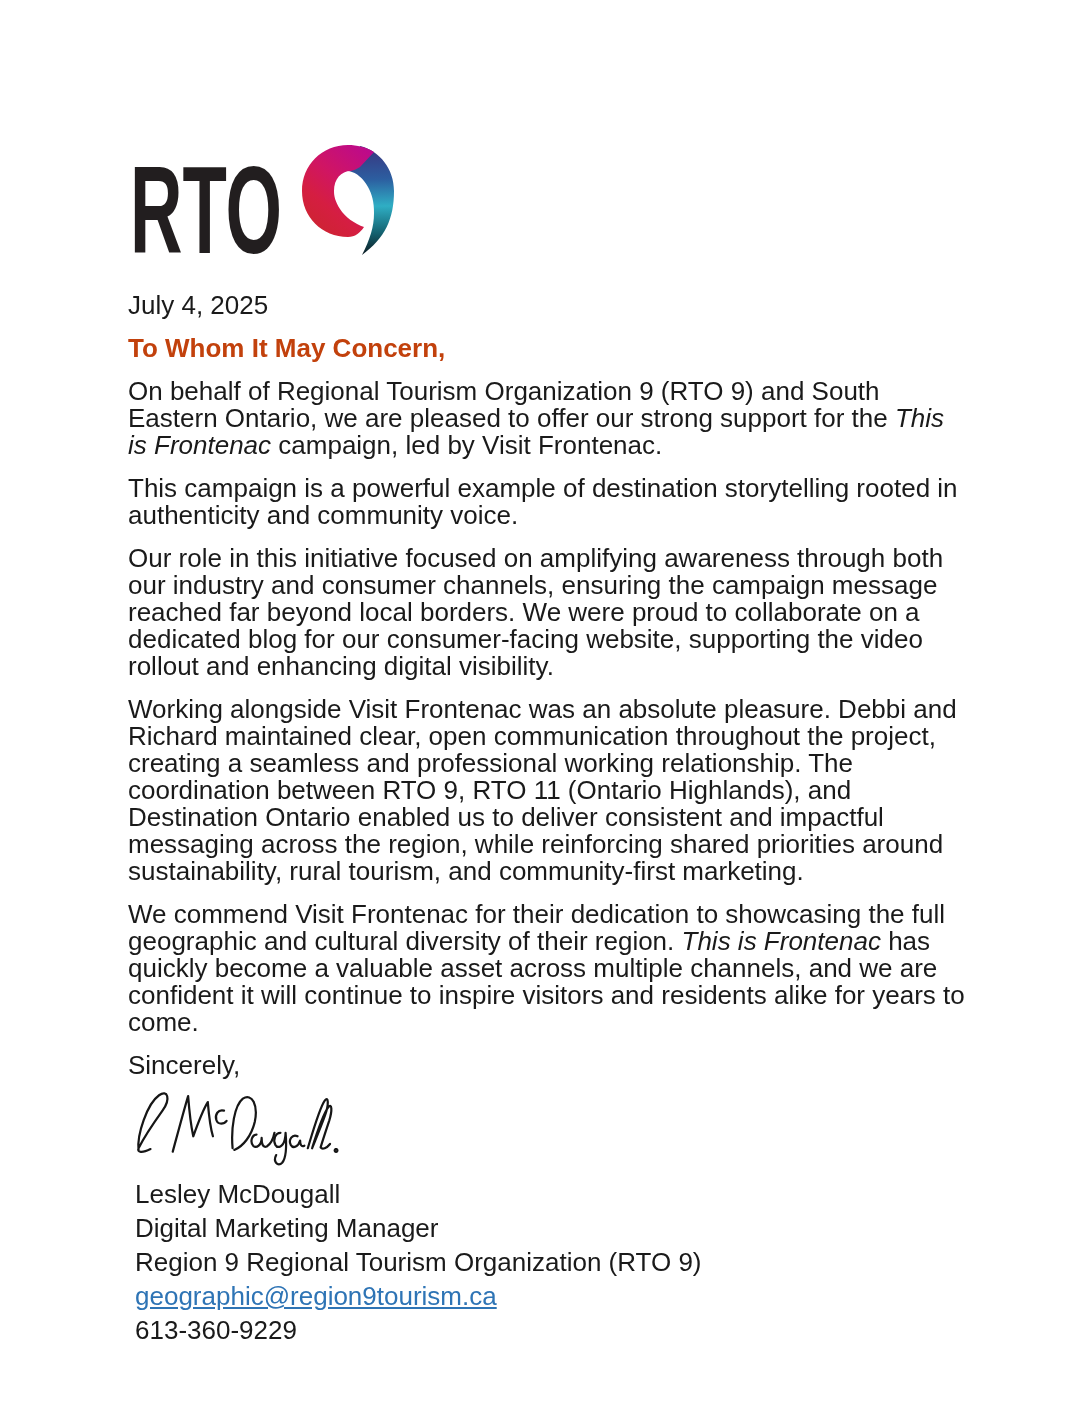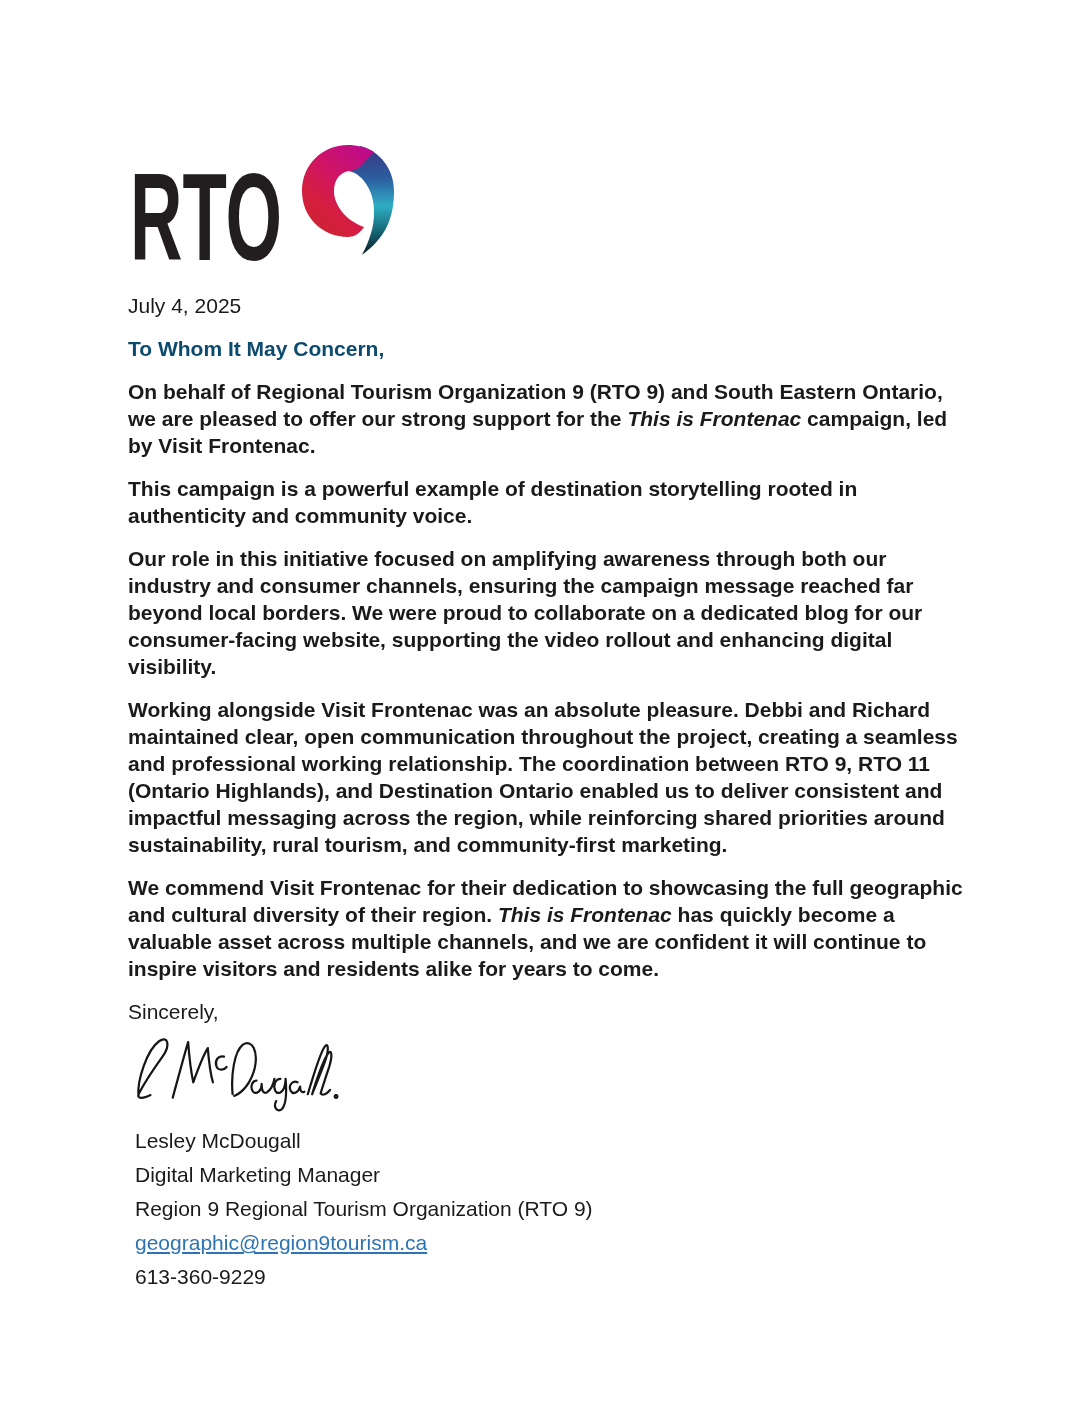--- a/index.html
+++ b/index.html
@@ -15,35 +15,35 @@
     width: 1088px;
     height: 1408px;
     padding: 140px 120px 60px 128px;
     background: #ffffff;
   }
   .content { max-width: 845px; }
 
   
   .logo-row {
     display: flex;
-    align-items: flex-end;
+    align-items: center;
     gap: 16px;
     margin-bottom: 27px;
     height: 125px;
   }
   .logo-rto-svg { margin-top: 15px; display: block; }
   .logo-nine-svg { margin-top: 3px; display: block; }
 
   
-  p, .line { font-size: 21px; line-height: 27px; }
+  p, .line { font-size: 26px; line-height: 27px; }
   .date-line { margin-bottom: 16px; }
   .re-line { margin-bottom: 45px; }
   .re-label { font-weight: 700; display: inline-block; min-width: 47px; color: #111; }
-  .salutation { font-weight: 700; color: #0c4a6e; margin-bottom: 16px; }
-  .para { margin-bottom: 16px; font-weight: bold; }
+  .salutation { font-weight: 700; color: #c2410c; margin-bottom: 16px; }
+  .para { margin-bottom: 16px; }
   .italic { font-style: italic; }
   .closing { }
 
   
   .signature-svg { display: block; margin: 2px 0 10px 2px; }
   .sig-block p { margin: 7px; }
   a.email-link {
     color: #2E74B5;
     text-decoration: underline;
     cursor: pointer;

